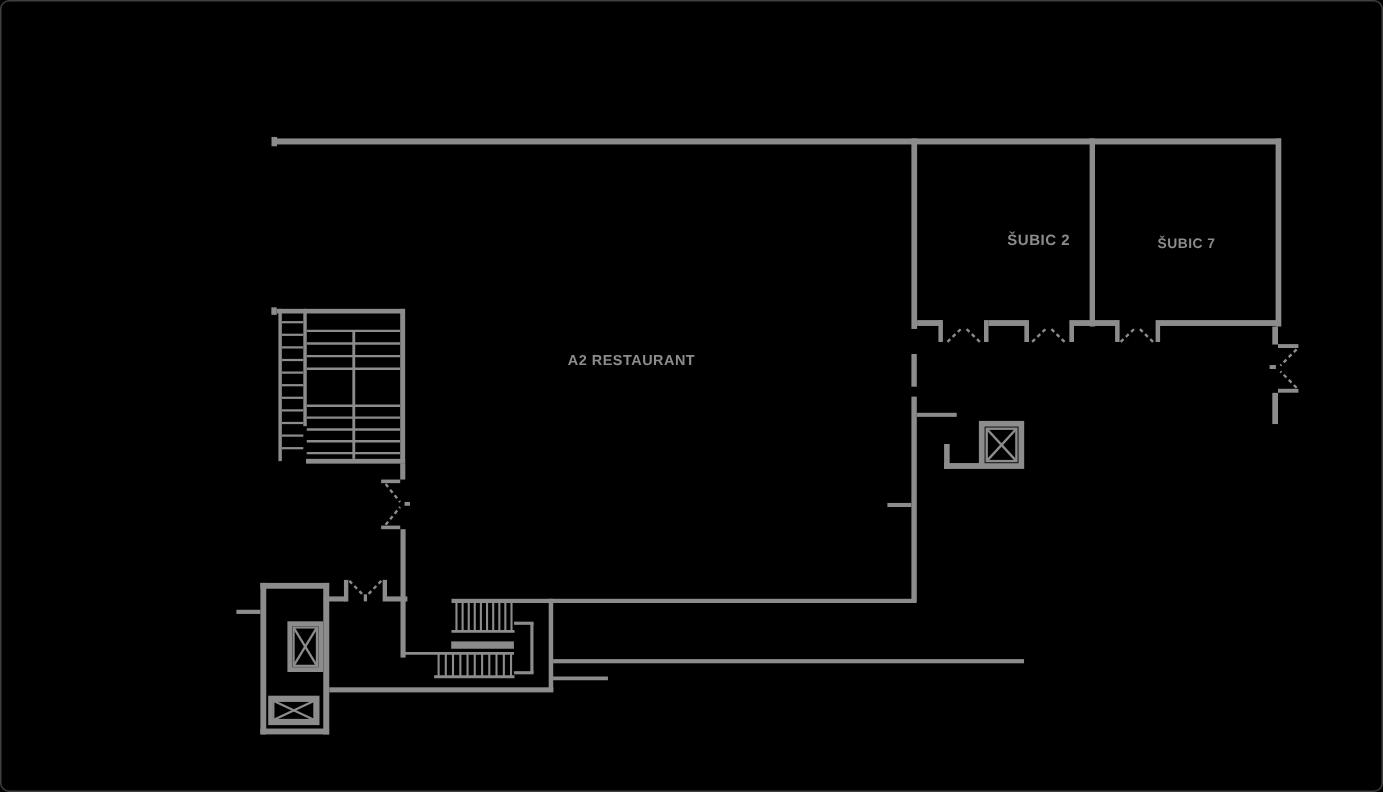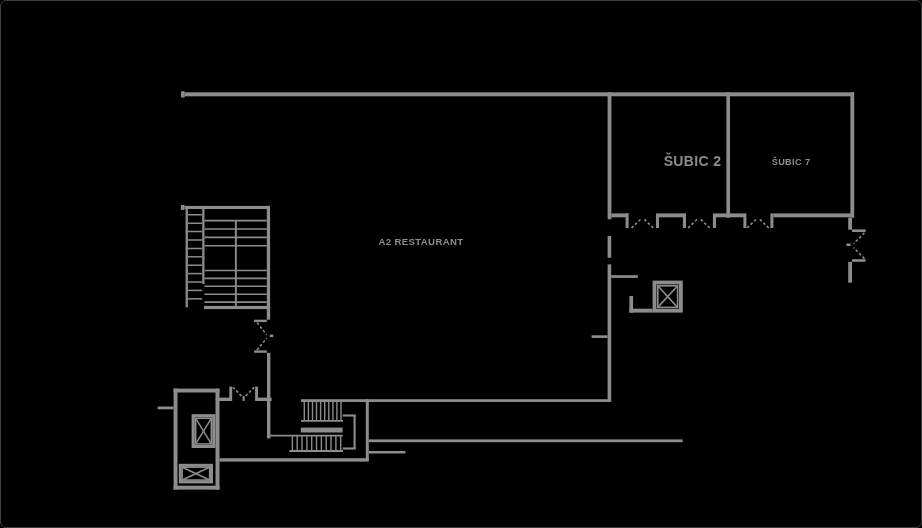--- a/index.html
+++ b/index.html
@@ -3,21 +3,21 @@
 <meta charset="utf-8">
 <style>
   html,body{margin:0;padding:0;background:#000;}
   .frame{position:relative;width:922px;height:528px;background:#000;
          border:1px solid #3f3f3f;border-radius:6px;box-sizing:border-box;overflow:hidden;}
   svg{position:absolute;left:0;top:0;}
   .lbl{position:absolute;transform:translate(-50%,-50%);
        font-family:"Liberation Sans",sans-serif;font-weight:bold;
        color:#8c8c8c;letter-spacing:0.35px;white-space:nowrap;}
   .lbl-restaurant{left:420px;top:240px;font-size:9.6px;}
-  .lbl-subic2{left:671px;top:160px;font-size:14px;padding-left:41px;}
+  .lbl-subic2{left:671px;top:160px;font-size:10px;padding-left:41px;}
   .lbl-subic1{left:790px;top:161px;font-size:9.2px;}
 </style>
 </head>
 <body>
 
 <div class="frame">
   <svg width="922" height="528" viewBox="0 0 922 528">
       <rect x="180" y="90.3" width="3.7" height="6.2" fill="#8c8c8c"></rect>
       <rect x="183.5" y="91.3" width="669.5" height="4" fill="#8c8c8c"></rect>
       <rect x="606.6" y="91.3" width="3.8" height="127" fill="#8c8c8c"></rect>

